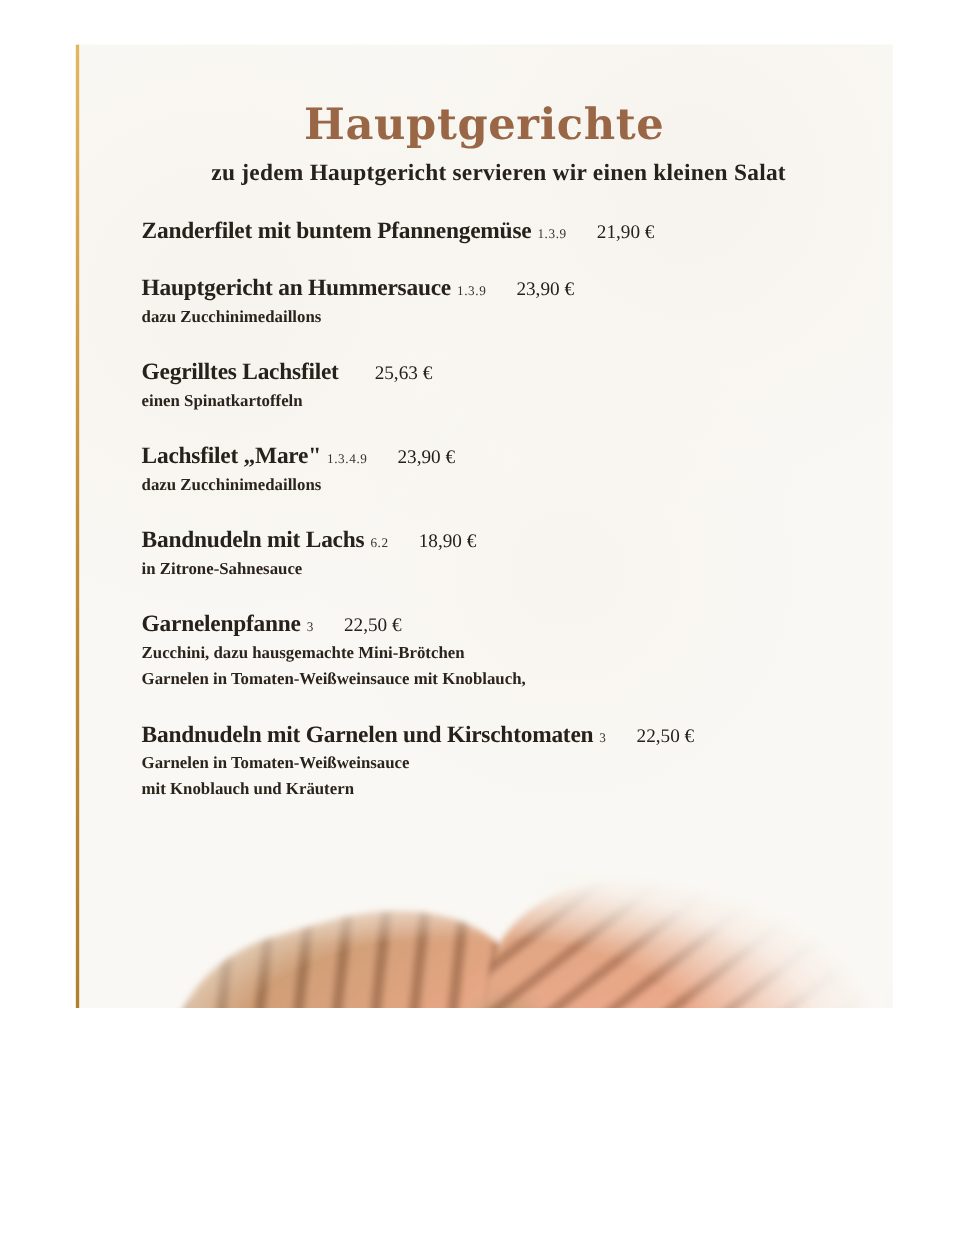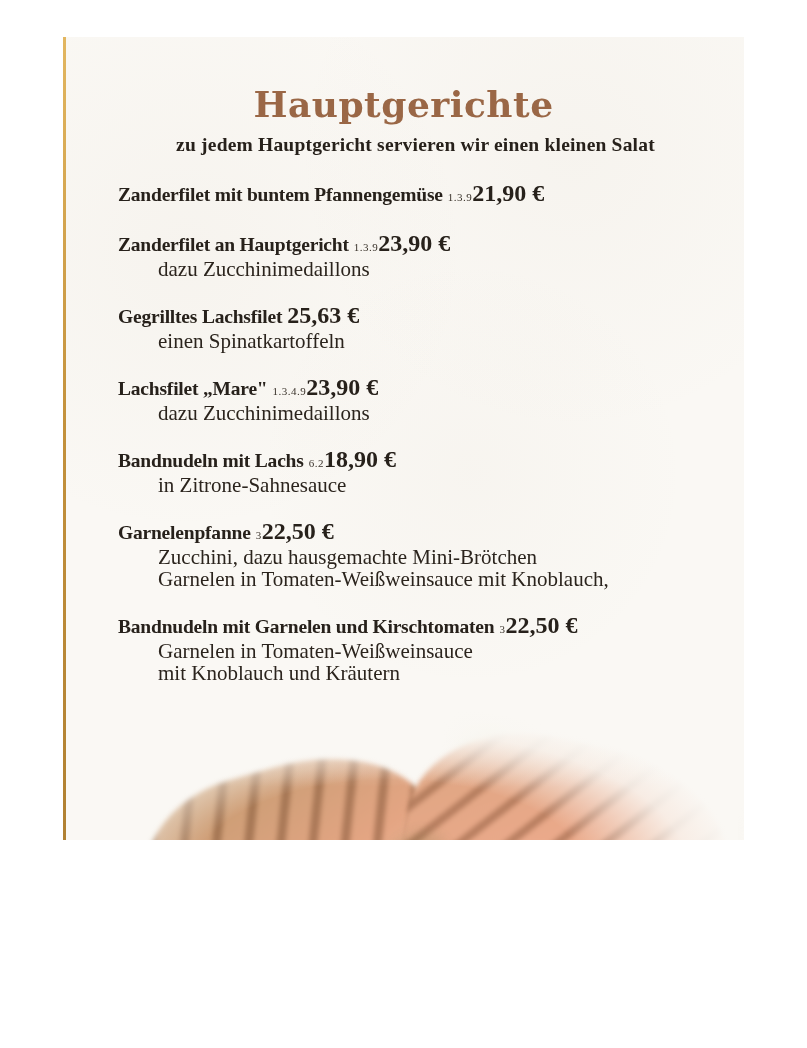--- a/index.html
+++ b/index.html
@@ -36,22 +36,22 @@
   .item { margin-bottom:24px; }
   .item-head { display:flex; justify-content:flex-start; align-items:baseline; }
   .dish-name {
     font-size:19.5px; font-weight:700; color:#27211b; line-height:22px;
     letter-spacing:-0.2px;
   }
   .allergens {
     font-size:11px; font-weight:400; color:#3a332b; letter-spacing:0.5px;
     margin-left:5px;
   }
-  .price { font-size:24px; font-weight:700; color:#27211b; white-space:nowrap; line-height:22px; }
-  .desc { font-size:21px; font-weight:400; color:#2b241d; line-height:22px;margin-left:40px; }
+  .price { font-size:16px; font-weight:400; color:#27211b; white-space:nowrap; line-height:22px;margin-left:25px; }
+  .desc { font-size:14px; font-weight:700; color:#2b241d; line-height:22px; }
   
   .photo { position:absolute; left:30px; right:30px; bottom:22px; height:280px; }
   .pale-leaf {
     position:absolute; left:355px; top:-8px; width:90px; height:80px;
     background:radial-gradient(closest-side,#d2dab2,rgba(210,218,178,0));
     filter:blur(6px); opacity:0.8;
   }
   .plate-edge {
     position:absolute; left:520px; top:70px; width:130px; height:180px;
     background:radial-gradient(closest-side,#eae7df,rgba(234,231,223,0));
@@ -132,21 +132,21 @@
 
       <div class="item">
         <div class="item-head">
           <div class="dish-name"><span>Zanderfilet mit buntem Pfannengemüse</span><span class="allergens">1.3.9</span></div>
           <div class="price">21,90 €</div>
         </div>
       </div>
 
       <div class="item">
         <div class="item-head">
-          <div class="dish-name"><span>Zanderfilet an Hauptgericht</span><span class="allergens">1.3.9</span></div>
+          <div class="dish-name"><span>Hauptgericht an Hummersauce</span><span class="allergens">1.3.9</span></div>
           <div class="price">23,90 €</div>
         </div>
         <div class="desc">dazu Zucchinimedaillons</div>
       </div>
 
       <div class="item">
         <div class="item-head">
           <div class="dish-name"><span>Gegrilltes Lachsfilet</span><span class="allergens"></span></div>
           <div class="price">25,63 €</div>
         </div>

